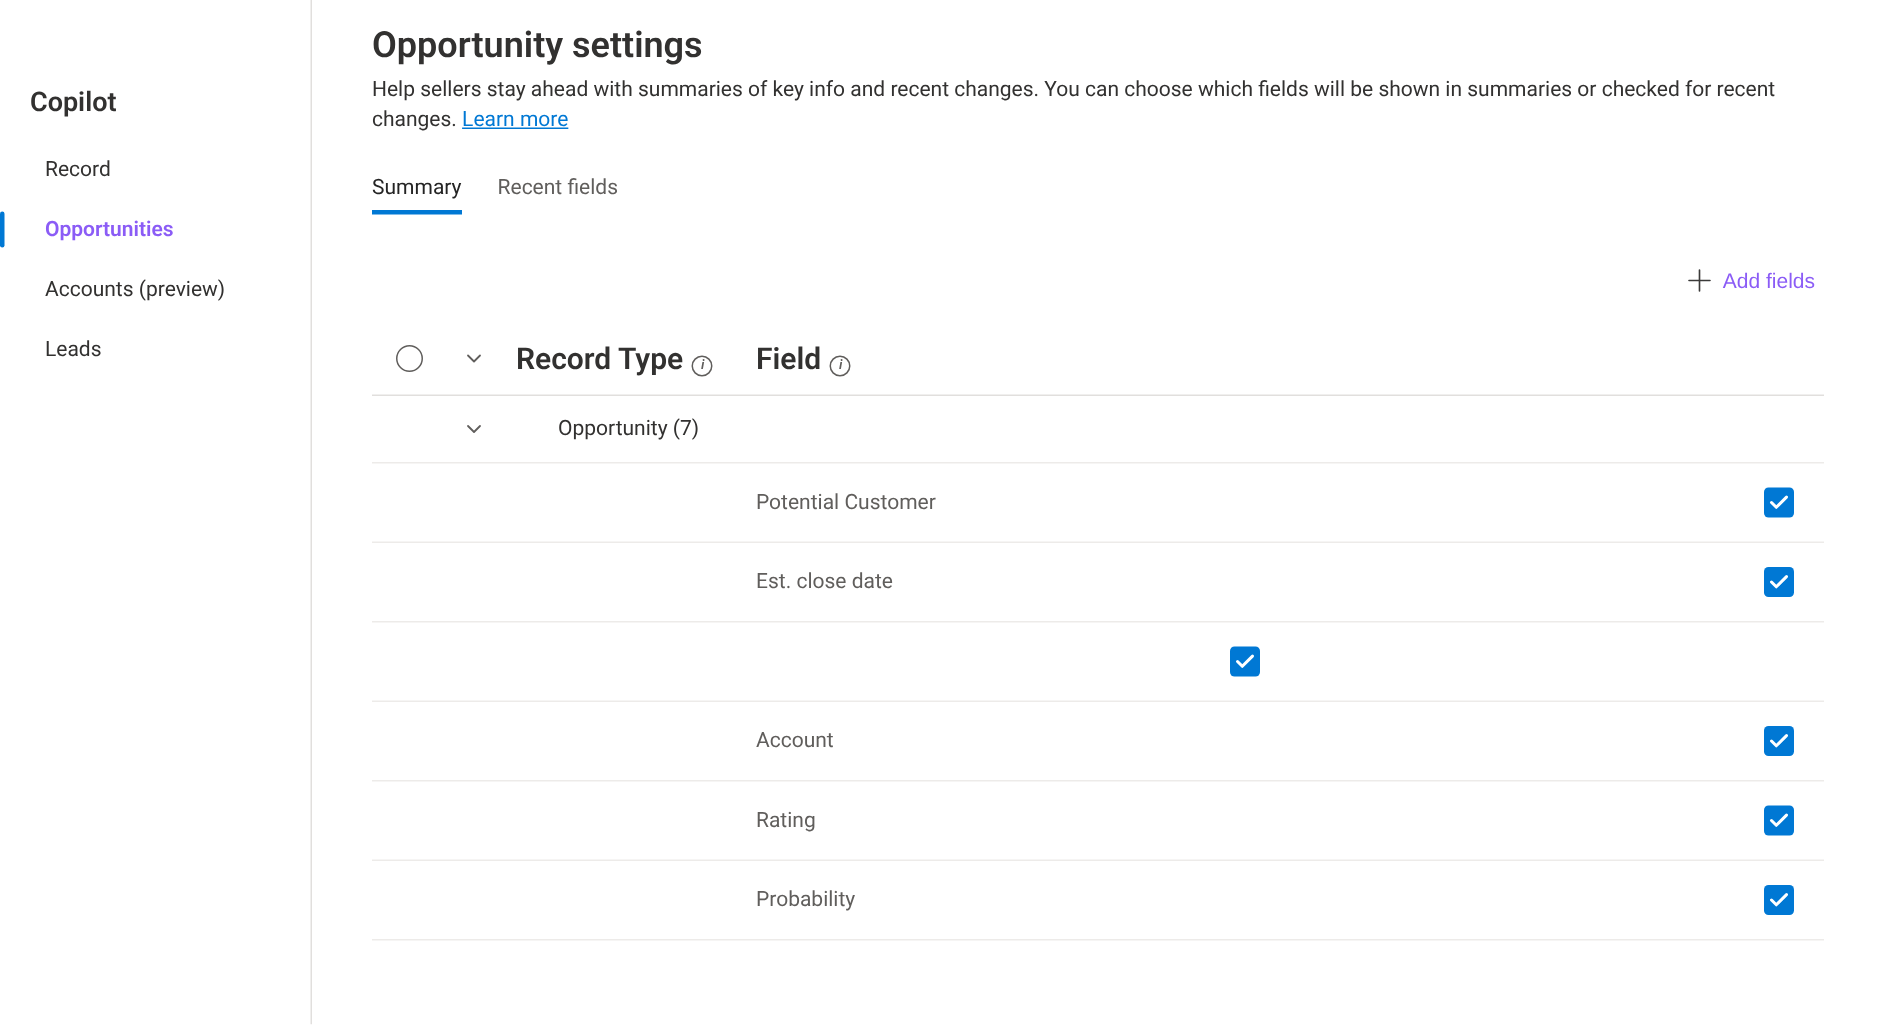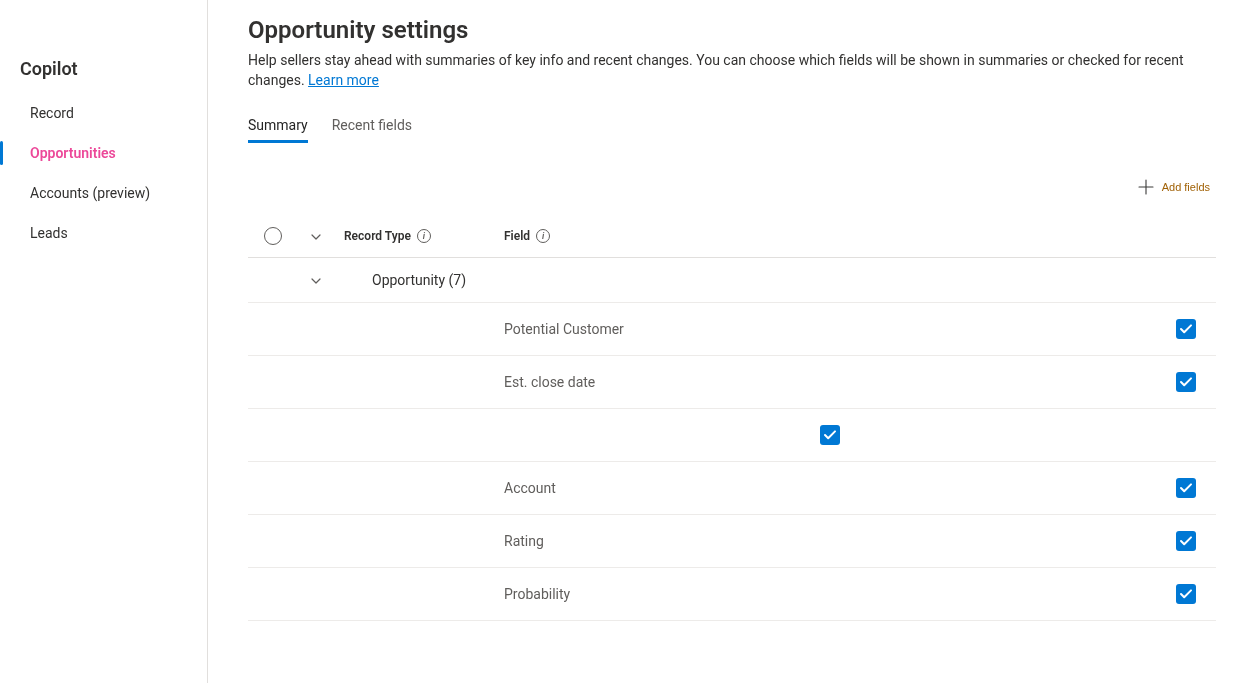--- a/index.html
+++ b/index.html
@@ -30,21 +30,21 @@
   .nav-item {
     display: block;
     padding: 12px 20px 12px 30px;
     font-size: 14px;
     color: #323130;
     cursor: pointer;
     position: relative;
   }
   .nav-item.active {
     font-weight: 600;
-    color: #ec4899;
+    color: #8b5cf6;
   }
   .nav-item.active::before {
     content: "";
     position: absolute;
     left: 0;
     top: 8px;
     bottom: 8px;
     width: 3px;
     background: #0078d4;
     border-radius: 2px;
@@ -105,22 +105,22 @@
   .toolbar {
     display: flex;
     justify-content: flex-end;
     margin-bottom: 20px;
     padding-right: 6px;
   }
   .add-fields {
     display: inline-flex;
     align-items: center;
     gap: 8px;
-    font-size: 11px;
-    color: #a16207;
+    font-size: 14px;
+    color: #8b5cf6;
     cursor: pointer;
     background: none;
     border: none;
   }
   .plus-icon {
     width: 16px;
     height: 16px;
     display: inline-block;
   }
 
@@ -130,21 +130,21 @@
   }
   .grid-header-row {
     display: grid;
     grid-template-columns: 48px 48px 160px 1fr 48px;
     align-items: center;
     padding: 12px 0;
     border-bottom: 1px solid #e1dfdd;
   }
   .grid-header-row .col-header {
     font-weight: 600;
-    font-size: 12px;
+    font-size: 20px;
     display: flex;
     align-items: flex-end;
     gap: 6px;
   }
   .info-icon {
     width: 14px;
     height: 14px;
     border: 1px solid #605e5c;
     border-radius: 50%;
     display: inline-block;

